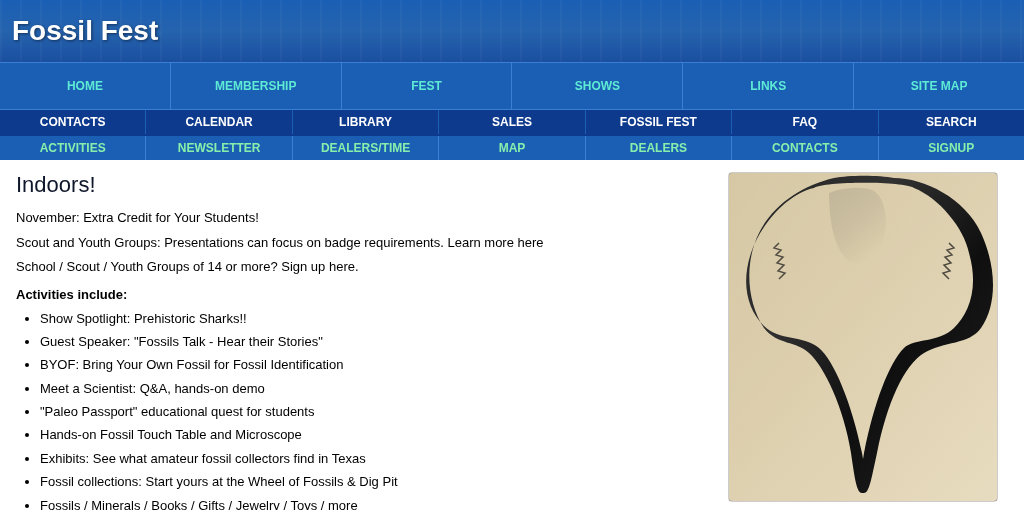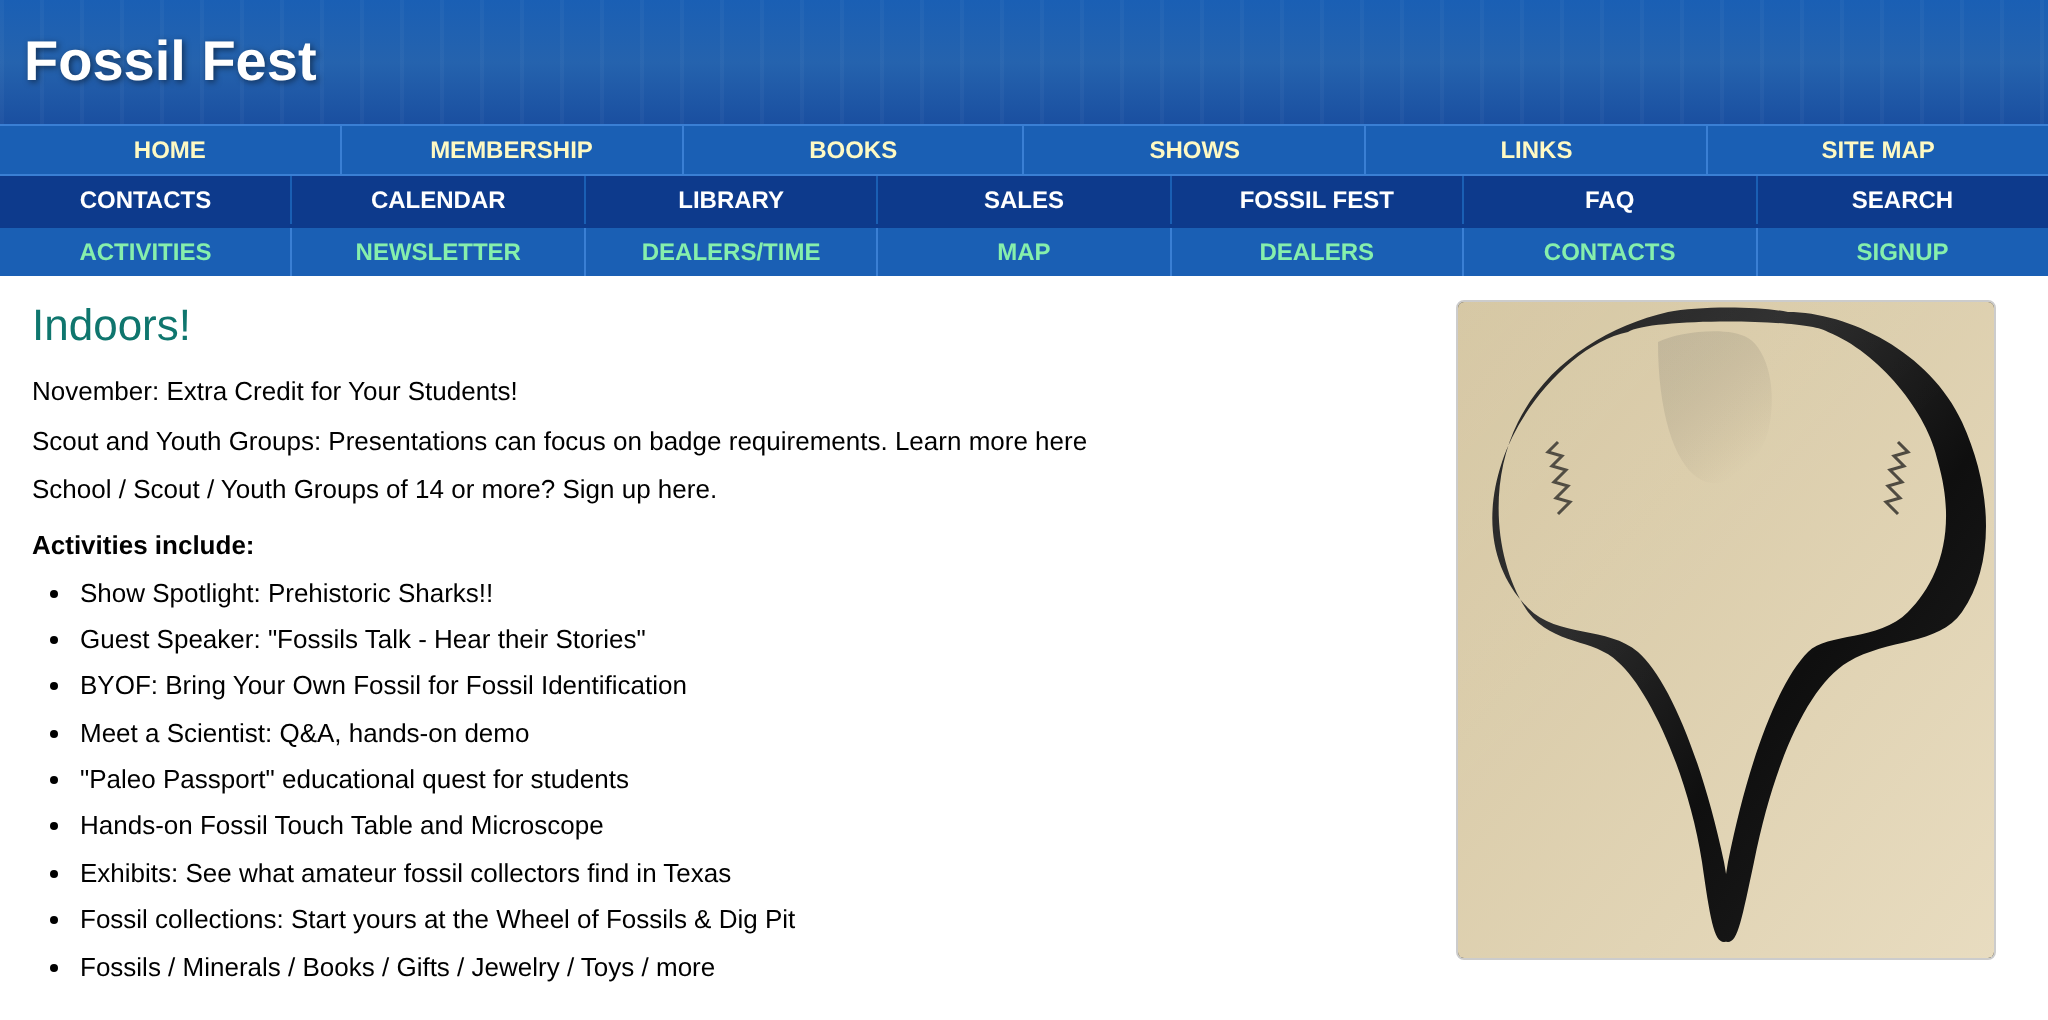--- a/index.html
+++ b/index.html
@@ -32,25 +32,25 @@
       position: relative;
     }
 
     
     .nav-row {
       background: #1a5fb4;
       display: flex;
       border-top: 1px solid #3a7fd4;
     }
     .nav-row a {
-      color: #fef9c3;
+      color: #5eead4;
       text-decoration: none;
       font-size: 12px;
       font-weight: bold;
-      padding: 5px 0;
+      padding: 16px 0;
       flex: 1;
       text-align: center;
       border-right: 1px solid #3a7fd4;
     }
     .nav-row a:last-child { border-right: none; }
 
     .nav-row-dark {
       background: #0d3a8c;
     }
     .nav-row-dark a {
@@ -107,21 +107,21 @@
       font-size: 22px;
       font-weight: normal;
       color: #000;
     }
     .page-title sup {
       font-size: 13px;
     }
     .indoors-label {
       font-size: 22px;
       font-weight: normal;
-      color: #0f766e;
+      color: #0f172a;
     }
 
     .content-line {
       margin: 5px 0;
       line-height: 1.5;
     }
     .content-line a {
       color: #000000;
       text-decoration: none;
     }
@@ -171,21 +171,21 @@
 </head>
 <body>
 
 <div class="header-banner">
   <span class="header-title">Fossil Fest</span>
 </div>
 
 <div class="nav-row">
   <a href="#">HOME</a>
   <a href="#">MEMBERSHIP</a>
-  <a href="#">BOOKS</a>
+  <a href="#">FEST</a>
   <a href="#">SHOWS</a>
   <a href="#">LINKS</a>
   <a href="#">SITE MAP</a>
 </div>
 
 <div class="nav-row nav-row-dark">
   <a href="#">CONTACTS</a>
   <a href="#">CALENDAR</a>
   <a href="#">LIBRARY</a>
   <a href="#">SALES</a>

